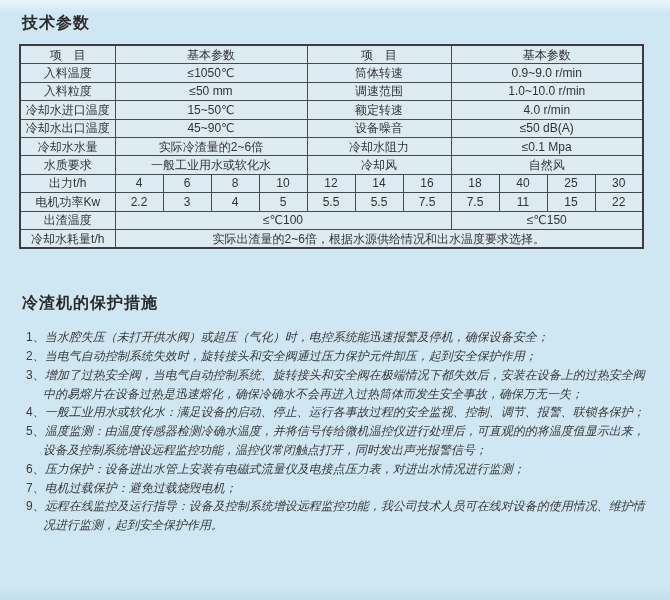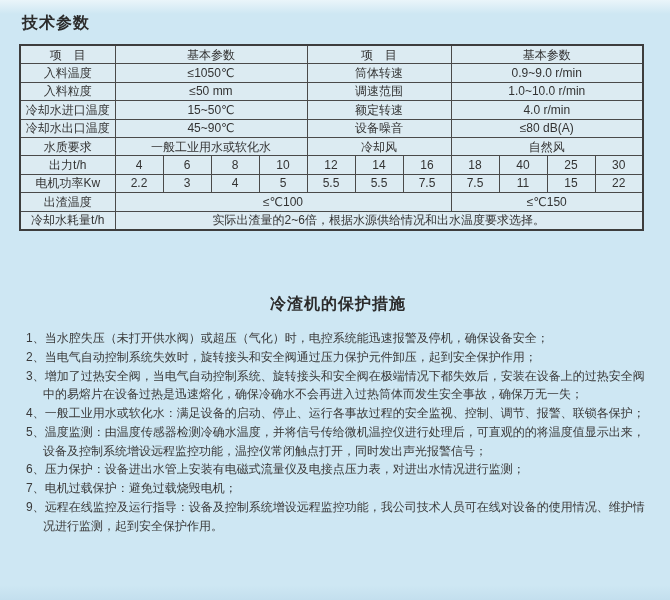--- a/index.html
+++ b/index.html
@@ -10,21 +10,21 @@
     color:#333333;
     overflow:hidden;
   }
   .page{width:670px;height:600px;position:relative;}
   .sec-title{
     font-size:16px;font-weight:bold;color:#2b2b2b;
     letter-spacing:1px;
     margin:0 16px 0 22px;
   }
   .title-1{padding-top:13px;}
-  .title-2{padding-top:63px;text-align:center;}
+  .title-2{padding-top:44px;}
   table.spec{
     border-collapse:collapse;table-layout:fixed;
     margin:10px 0 0 19px;
     width:502px;
     border:2px solid #3d3d3d;
     font-size:12px;color:#333333;
   }
   table.spec td{
     border:1px solid #4a4a4a;
     background:#dcebf2;
@@ -36,21 +36,21 @@
   }
   td.hdr{letter-spacing:0px;}
   .measures{
     margin:14px 14px 0 13px;
     font-size:12px;line-height:18.8px;color:#3a3a3a;
   }
   .measure{
     padding-left:30px;text-indent:-17px;
   }
   .measure .num{display:inline;}
-  .measure .txt{display:inline;}
+  .measure .txt{display:inline;font-style:italic;}
 </style>
 </head>
 <body>
 
 <div class="page">
 
   <div class="sec-title title-1">技术参数</div>
 
   <table class="spec">
     <colgroup>
@@ -90,21 +90,27 @@
       <tr>
         <td>冷却水进口温度</td>
         <td colspan="4">15~50℃</td>
         <td colspan="3">额定转速</td>
         <td colspan="4">4.0 r/min</td>
       </tr>
       <tr>
         <td>冷却水出口温度</td>
         <td colspan="4">45~90℃</td>
         <td colspan="3">设备噪音</td>
-        <td colspan="4">≤80 dB(A)</td>
+        <td colspan="4">≤50 dB(A)</td>
+      </tr>
+      <tr>
+        <td>冷却水水量</td>
+        <td colspan="4">实际冷渣量的2~6倍</td>
+        <td colspan="3">冷却水阻力</td>
+        <td colspan="4">≤0.1 Mpa</td>
       </tr>
       <tr>
         <td>水质要求</td>
         <td colspan="4">一般工业用水或软化水</td>
         <td colspan="3">冷却风</td>
         <td colspan="4">自然风</td>
       </tr>
 
       <tr>
         <td>出力t/h</td>

